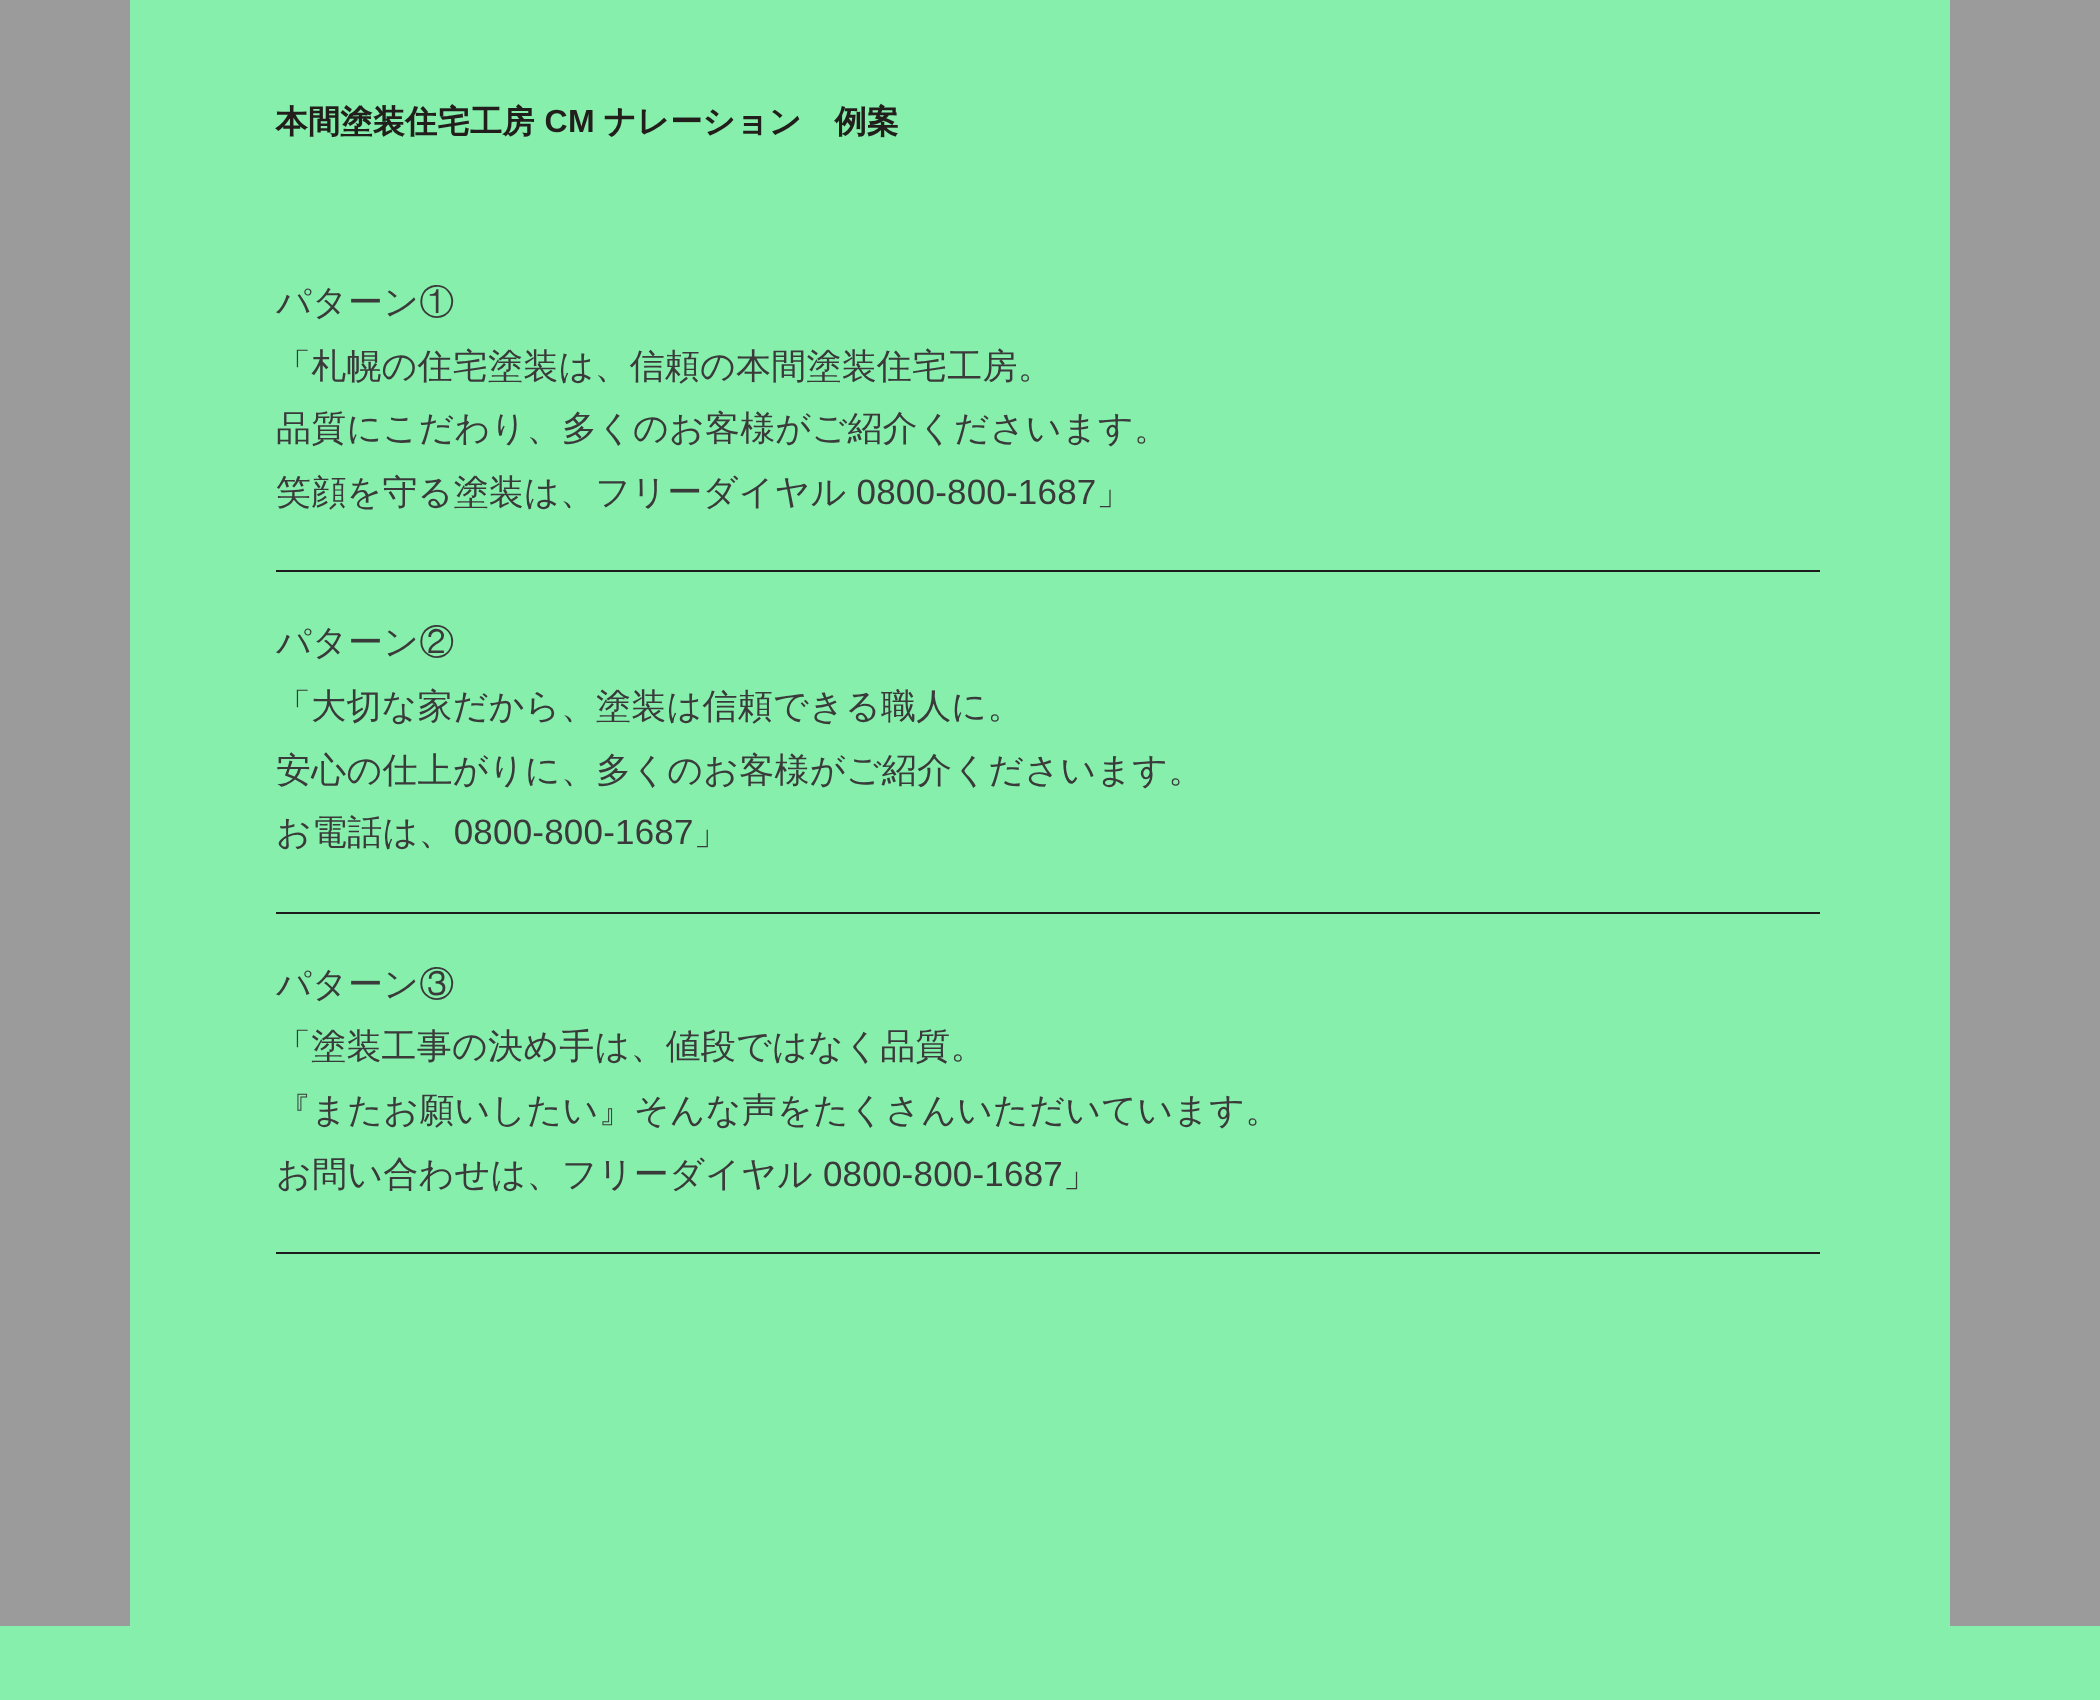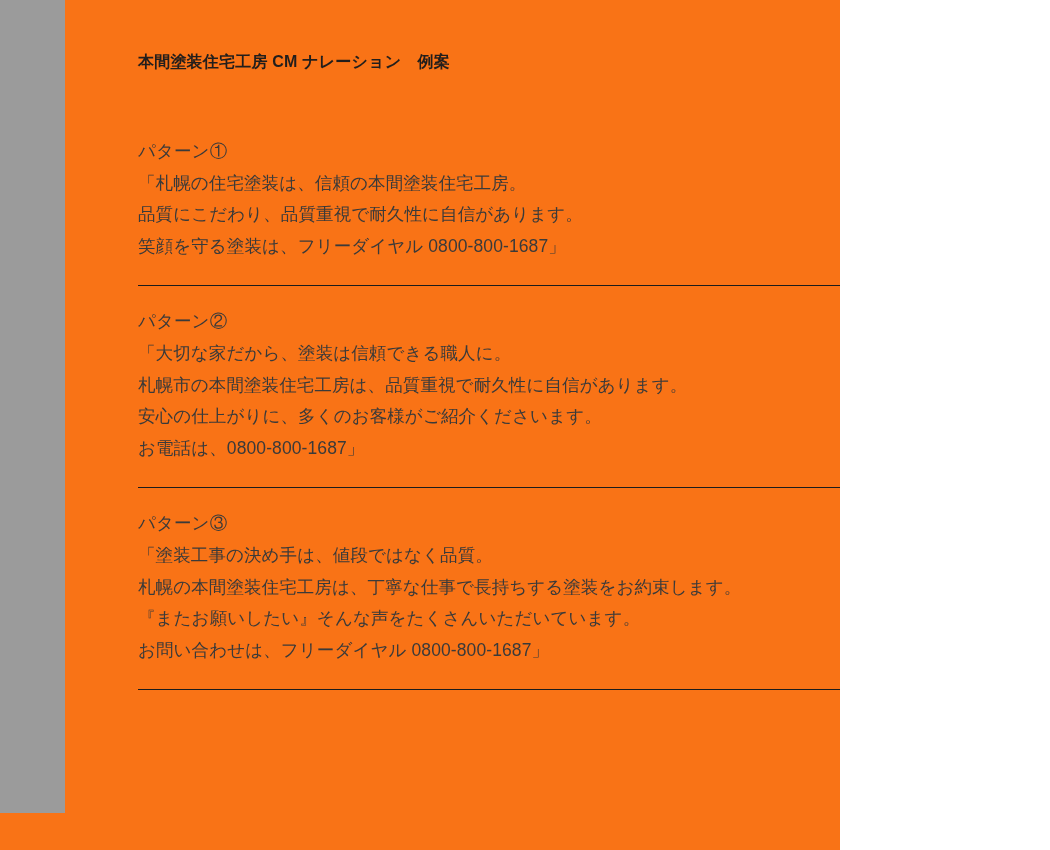--- a/index.html
+++ b/index.html
@@ -3,23 +3,23 @@
 <meta charset="utf-8">
 <style>
   html, body {
     margin: 0;
     padding: 0;
     background: #ffffff;
     font-family: "Liberation Sans", sans-serif;
   }
   .viewport {
     position: relative;
-    width: 840px;
+    width: 1050px;
     height: 850px;
-    background: #f97316;
+    background: #86efac;
     overflow: hidden;
   }
   .margin-bar {
     position: absolute;
     top: 0;
     height: 813px;
     background: #9b9b9b;
   }
   .margin-bar.left  { left: 0;     width: 65px; }
   .margin-bar.right { left: 975px; width: 75px; }
@@ -63,40 +63,38 @@
   <div class="margin-bar left"></div>
   <div class="margin-bar right"></div>
 
   <div class="page-content">
 
     <h1 class="doc-title">本間塗装住宅工房 CM ナレーション　例案</h1>
 
     <div class="section first">
       <p>パターン①</p>
       <p>「札幌の住宅塗装は、信頼の本間塗装住宅工房。</p>
-      <p>品質にこだわり、品質重視で耐久性に自信があります。</p>
+      <p>品質にこだわり、多くのお客様がご紹介くださいます。</p>
       <p>笑顔を守る塗装は、フリーダイヤル 0800-800-1687」</p>
     </div>
 
     <hr class="section-divider">
 
     <div class="section following">
       <p>パターン②</p>
       <p>「大切な家だから、塗装は信頼できる職人に。</p>
-      <p>札幌市の本間塗装住宅工房は、品質重視で耐久性に自信があります。</p>
       <p>安心の仕上がりに、多くのお客様がご紹介くださいます。</p>
       <p>お電話は、0800-800-1687」</p>
     </div>
 
     <hr class="section-divider">
 
     <div class="section following">
       <p>パターン③</p>
       <p>「塗装工事の決め手は、値段ではなく品質。</p>
-      <p>札幌の本間塗装住宅工房は、丁寧な仕事で長持ちする塗装をお約束します。</p>
       <p>『またお願いしたい』そんな声をたくさんいただいています。</p>
       <p>お問い合わせは、フリーダイヤル 0800-800-1687」</p>
     </div>
 
     <hr class="section-divider">
 
 
   </div>
 </div>
 

